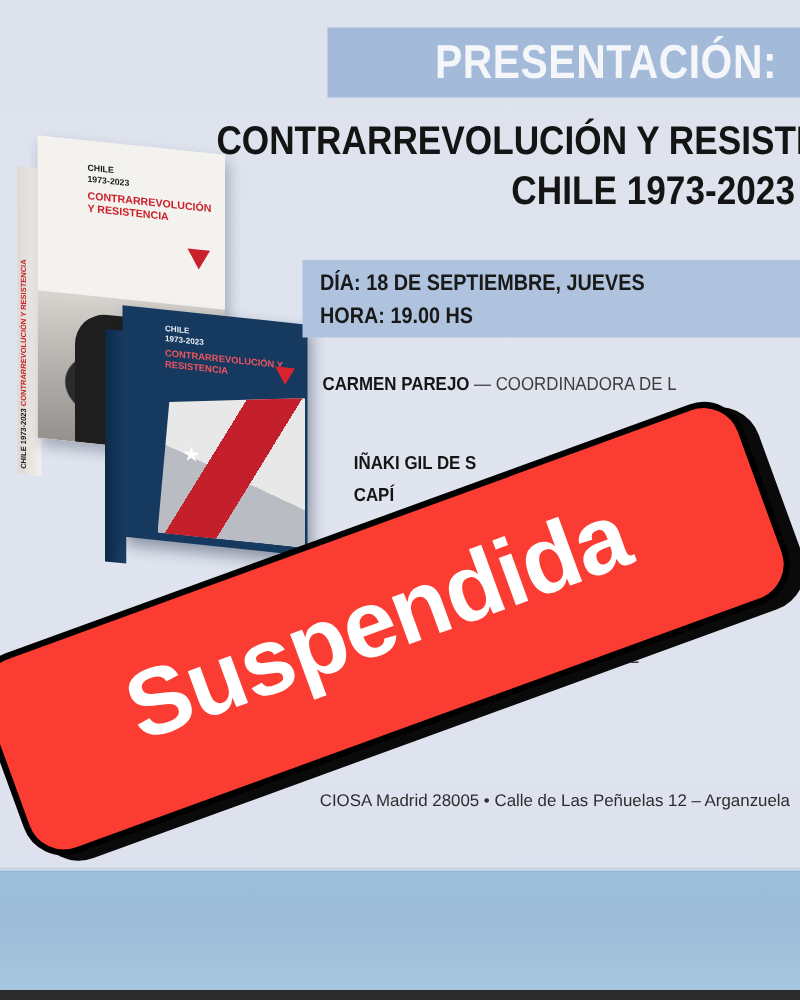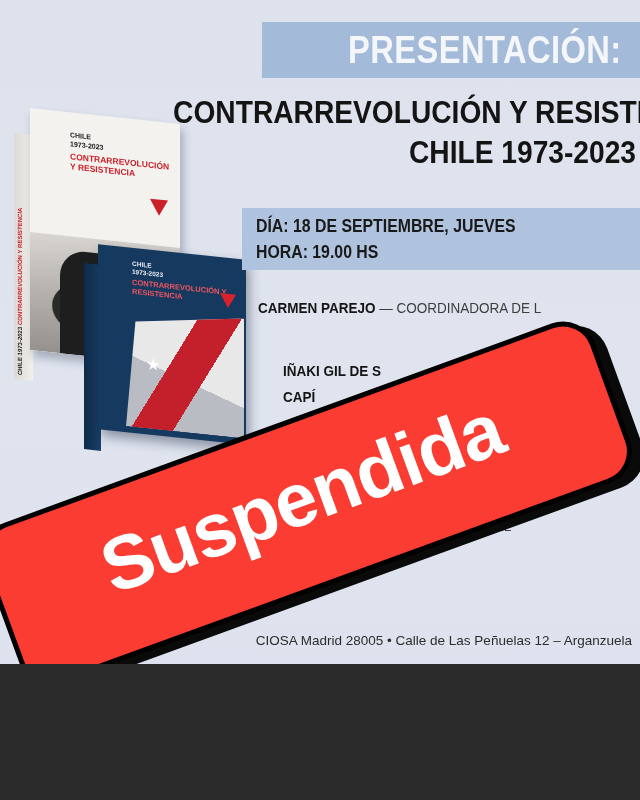--- a/index.html
+++ b/index.html
@@ -3,21 +3,21 @@
 <meta charset="utf-8">
 <style>
   html, body {
     margin: 0;
     padding: 0;
     background: #2b2b2b;
   }
   #app {
     position: relative;
     width: 640px;
-    height: 664px;
+    height: 792px;
     overflow: hidden;
     font-family: "Liberation Sans", sans-serif;
     background: #0369a1;
   }
 
   
   #poster {
     position: absolute;
     left: 0; top: 0;
     width: 640px;

